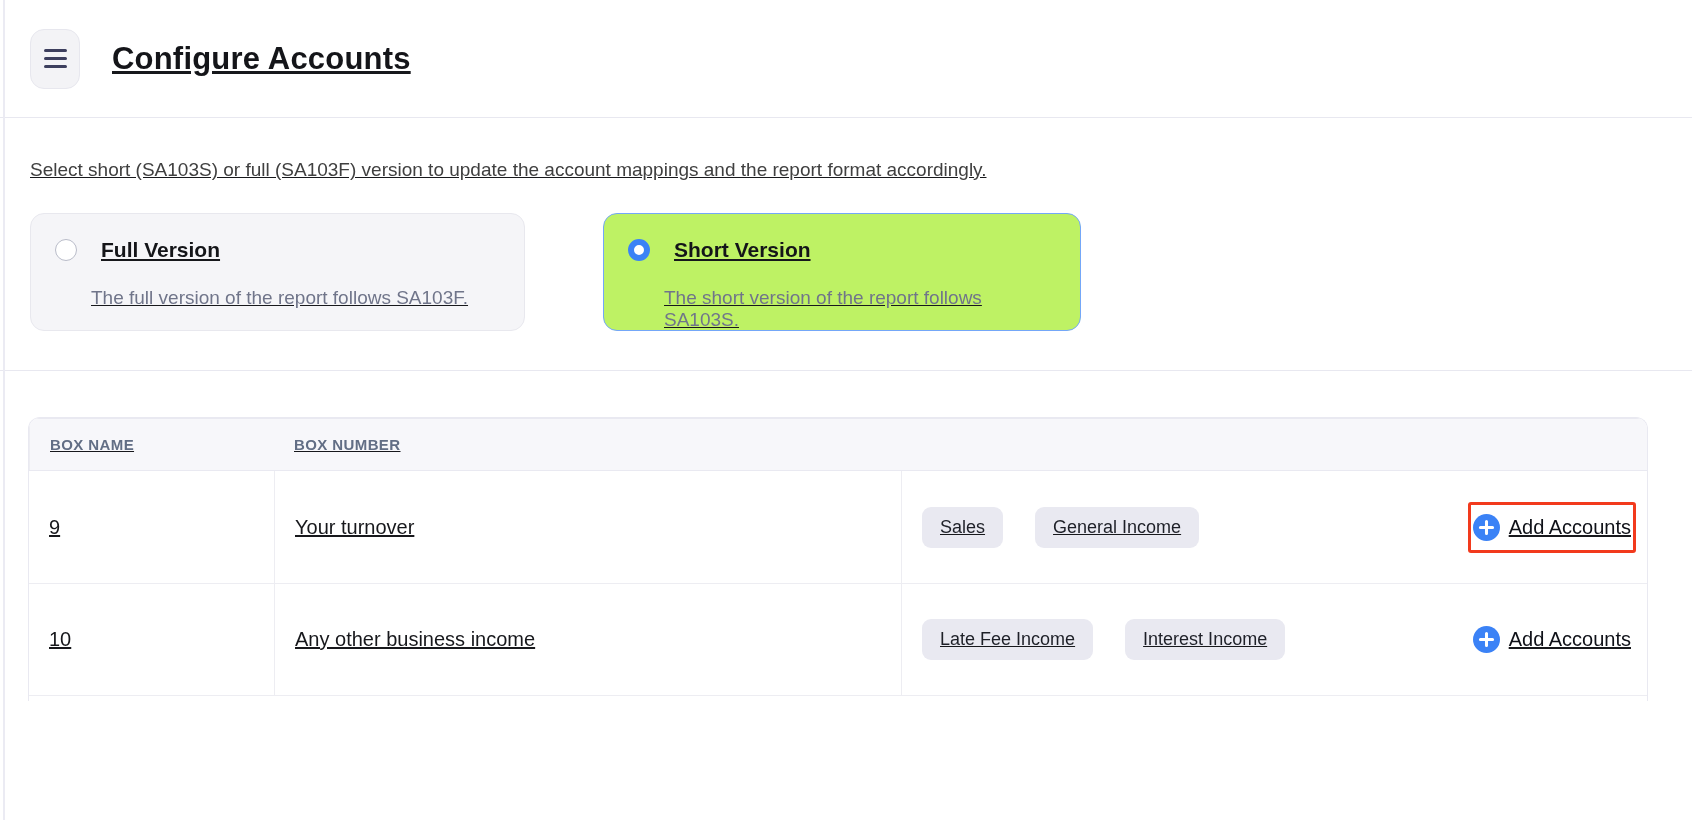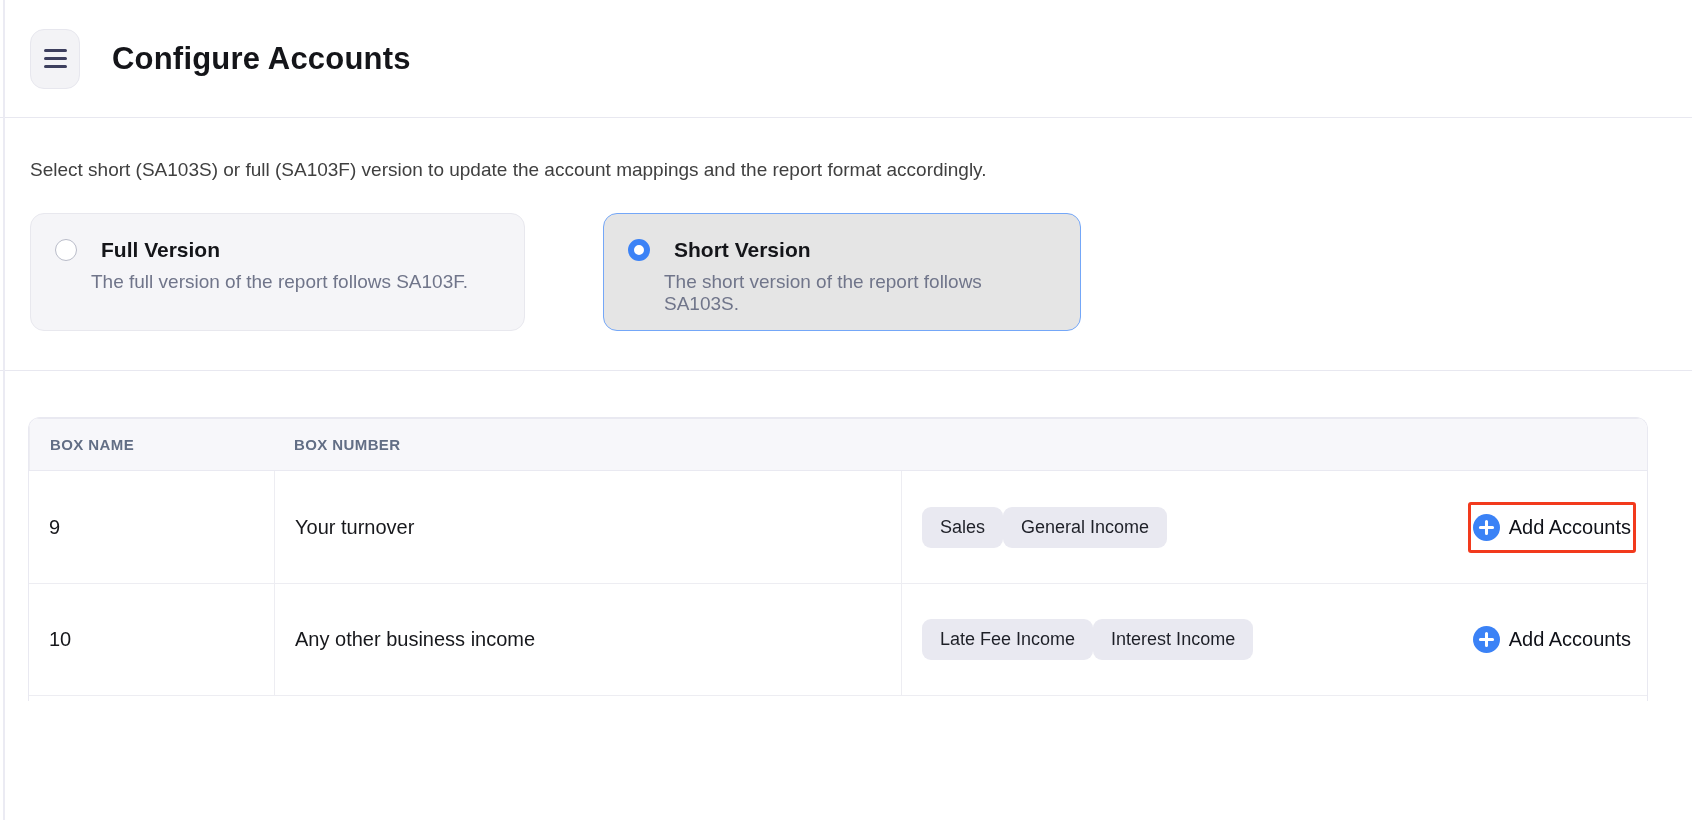--- a/index.html
+++ b/index.html
@@ -1,63 +1,63 @@
 <!DOCTYPE html>
 <html><head>
 <meta charset="utf-8">
 <style>
   * { margin:0; padding:0; box-sizing:border-box; }
   html,body { width:1692px; height:820px; background:#ffffff; overflow:hidden;
     font-family:"Liberation Sans","DejaVu Sans",sans-serif; color:#17181c; }
-  .page { position:relative; width:1692px; height:820px; background:#fff; }
+  .page { position:relative; width:1692px; height:820px; background:#fff;text-decoration:underline; }
   .left-edge { position:absolute; left:3px; top:0; bottom:0; width:2px; background:#ebebf3; }
 
   
   .topbar { height:118px; display:flex; align-items:center; padding-left:30px;
     border-bottom:1px solid #e8e8f0; background:#fff; }
   .menu-btn { width:50px; height:60px; background:#f3f3f6; border:1px solid #e7e7ee;
     border-radius:14px; display:flex; flex-direction:column; justify-content:center;
     align-items:center; gap:5px; cursor:pointer; }
   .menu-btn .bar { width:23px; height:3px; border-radius:2px; background:#3d3f5e; }
   .page-title { font-size:31px; font-weight:700; margin-left:32px; letter-spacing:.2px; color:#141519; }
 
   
   .content { padding:27px 28px 0 30px; }
   .section-title { font-size:24px; font-weight:700; color:#1a1b20; }
   .section-desc { margin-top:12px; font-size:19px; color:#404040; line-height:25px; }
 
   
   .options { display:flex; gap:78px; margin-top:31px; }
   .opt-card { width:495px; height:118px; background:#f5f5f8; border:1px solid #e8e8ee;
     border-radius:14px; padding:24px 24px 0 24px; cursor:pointer; }
-  .opt-card.selected { width:478px; background:#e5e5e5; border:1.5px solid #74a7f8; }
+  .opt-card.selected { width:478px; background:#bef264; border:1.5px solid #74a7f8; }
   .opt-head { display:flex; align-items:center; gap:24px; }
   .radio { width:22px; height:22px; border-radius:50%; background:#fff;
     border:1.5px solid #b9bcc9; flex:0 0 auto; }
   .radio.on { border:6.5px solid #3b82f6; }
   .opt-label { font-size:21px; font-weight:700; color:#141519; }
-  .opt-desc { margin-left:36px; margin-top:9px; font-size:19px; color:#70758a; }
+  .opt-desc { margin-left:36px; margin-top:25px; font-size:19px; color:#70758a; }
 
   .divider { border:none; border-top:1px solid #e8e8f0; margin:39px 0 0 0; }
 
   
   .bi-card { margin:46px 28px 0 28px; width:1620px; border:1px solid #e9e9f1;
     border-bottom:none; border-radius:12px 12px 0 0; overflow:hidden; background:#fff; }
   .bi-header { height:89px; display:flex; align-items:center; padding-left:18px;
     background:#fbfbfd; font-size:21px; font-weight:600; color:#17181c; }
   .grid-row { display:grid; grid-template-columns:245px 627px 1fr; }
   .thead { background:#f7f7fa; border-top:1px solid #e9e9f1; border-bottom:1px solid #e9e9f1; height:53px; }
   .th { display:flex; align-items:center; padding-left:20px; font-size:15px; font-weight:700;
     letter-spacing:.4px; color:#626e85; text-transform:uppercase; }
   .trow { height:112px; background:#fff; }
   .trow + .trow { border-top:1px solid #ededf2; }
   .td { display:flex; align-items:center; padding-left:20px; font-size:20px; color:#17181c; }
   .col-2, .col-3 { border-left:1px solid #ededf2; }
   .acc-cell { justify-content:space-between; padding-right:11px; }
-  .tags { display:flex; gap:0; }
+  .tags { display:flex; gap:32px; }
   .tag { background:#e9e9f1; border-radius:9px; padding:10px 18px; font-size:18px;
     color:#1e2028; white-space:nowrap; }
   .add-box { display:flex; align-items:center; border:3px solid transparent;
     padding:9px 2px; border-radius:3px; }
   .add-box.hl { border-color:#f23a1d; }
   .add-btn { display:flex; align-items:center; gap:9px; background:none; border:none;
     font-family:inherit; font-size:20px; font-weight:500; color:#0f1118; cursor:pointer; }
   .plus { width:27px; height:27px; display:block; }
   .sliver { height:6px; border-top:1px solid #ededf2; background:#fff; }
 </style>

